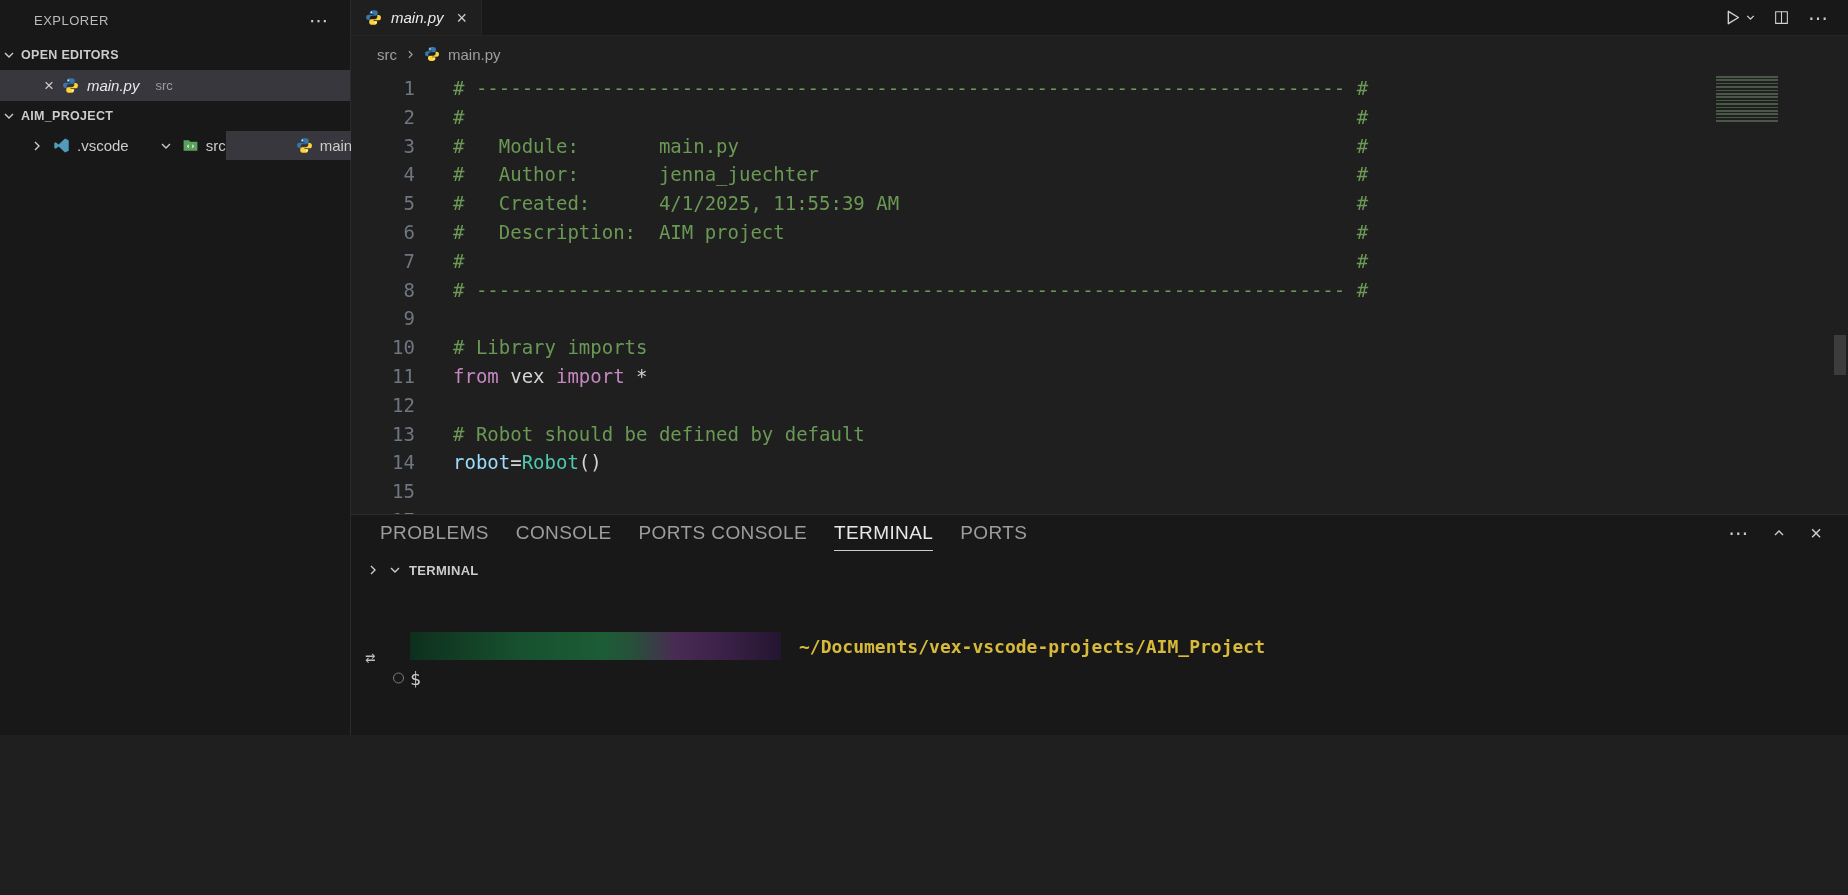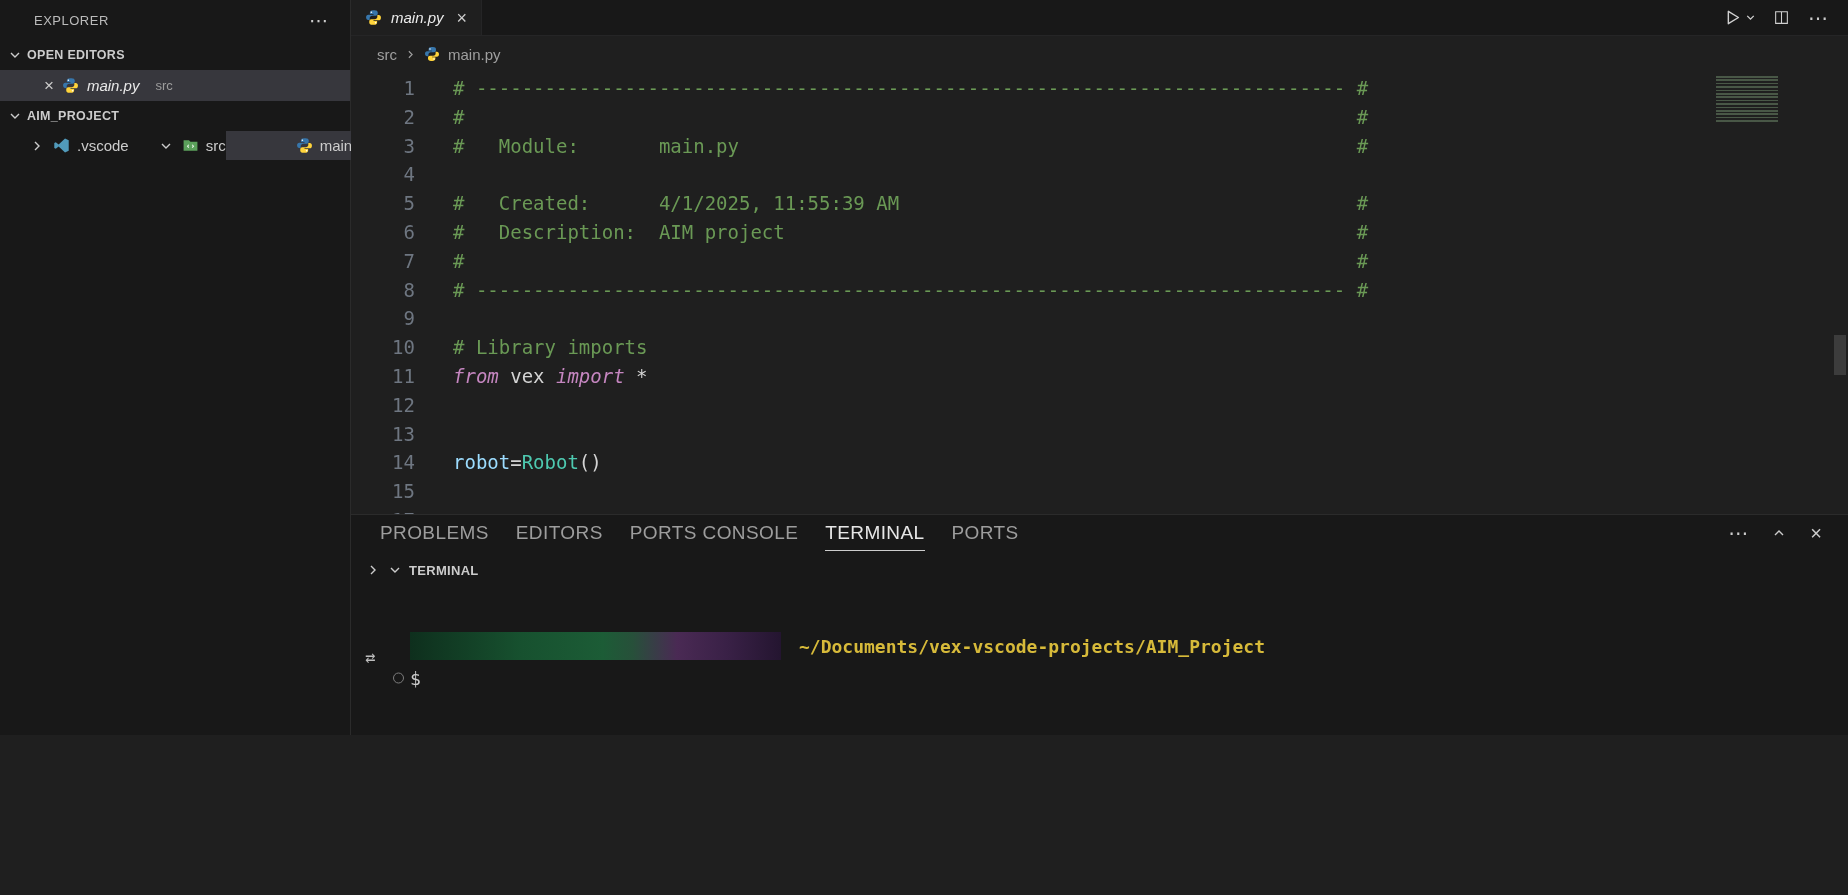--- a/index.html
+++ b/index.html
@@ -14,21 +14,21 @@
 
   
   .sidebar {
     width:351px; min-width:351px; background:#181818;
     border-right:1px solid #2b2b2b; display:flex; flex-direction:column;
     font-size:15px;
   }
   .sidebar-header { height:40px; display:flex; align-items:center; padding:0 16px 0 34px; }
   .sidebar-title { font-size:13px; color:#bbbbbb; letter-spacing:.5px; flex:1; }
   .icon-btn { color:#cccccc; font-size:19px; line-height:1; cursor:pointer; padding:2px 6px; border-radius:4px; }
-  .section-header { display:flex; align-items:center; height:30px; gap:3px; padding-left:6px; font-size:12.5px; font-weight:700; letter-spacing:.3px; color:#cccccc; cursor:pointer; }
+  .section-header { display:flex; align-items:center; height:30px; gap:3px; font-size:12.5px; font-weight:700; letter-spacing:.3px; color:#cccccc; cursor:pointer; }
   .section-header svg { flex:0 0 auto; }
   .open-editor-row { display:flex; align-items:center; height:31px; background:#37373d; gap:8px; padding-left:44px; cursor:pointer; }
   .close-x { font-size:17px; line-height:1; color:#cccccc; cursor:pointer; }
   .oe-name { font-style:italic; color:#e8e8e8; }
   .oe-detail { color:#9d9d9d; font-size:13px; margin-left:8px; }
   .tree { display:flex; flex-direction:row; }
   .tree-row { display:flex; align-items:center; height:29px; gap:7px; cursor:pointer; }
   .tree-row.folder { padding-left:28px; }
   .tree-row.child { padding-left:70px; }
   .tree-row.selected { background:#37373d; }
@@ -55,21 +55,21 @@
     font-family:"DejaVu Sans Mono", monospace; font-size:19px; }
   .code-lines { padding-top:1px; padding-right:141px; }
   .code-line { display:flex; height:28.8px; line-height:28.8px; white-space:pre; }
   .ln { flex:0 0 64px; text-align:right; color:#6e7681; user-select:none; cursor:pointer; }
   .line-content { padding-left:38px; }
   .code-line.active { box-shadow: inset 0 1px 0 rgba(255,255,255,.10), inset 0 -1px 0 rgba(255,255,255,.10); }
   .code-line.active .ln { color:#c6c6c6; }
   .cursor { display:inline-block; width:2px; height:21px; background:#d7d7d7; vertical-align:middle; margin-top:-4px; }
 
   .tok-comment { color:var(--c-comment); }
-  .tok-keyword { color:var(--c-keyword);font-style:italic; }
+  .tok-keyword { color:var(--c-keyword); }
   .tok-string  { color:var(--c-string); }
   .tok-variable{ color:var(--c-variable); }
   .tok-function{ color:var(--c-function); }
   .tok-cls     { color:var(--c-cls); }
   .tok-plain   { color:var(--c-plain); }
   .tok-paren   { color:var(--c-paren); }
 
   .minimap { position:absolute; top:3px; right:48px; width:84px; height:46px; }
   .minimap-lines { width:74%; height:100%;
     background:repeating-linear-gradient(180deg, rgba(130,165,125,.42) 0 1.6px, transparent 1.6px 3.4px); }
@@ -230,46 +230,46 @@
           </svg>
         </span>
         <span class="crumb">main.py</span>
       </div>
 
       <div class="code-area">
         <div class="code-lines">
             <div class="code-line"><span class="ln">1</span><span class="line-content"><span class="tok-comment"># ---------------------------------------------------------------------------- #</span></span></div>
             <div class="code-line"><span class="ln">2</span><span class="line-content"><span class="tok-comment">#                                                                              #</span></span></div>
             <div class="code-line"><span class="ln">3</span><span class="line-content"><span class="tok-comment">#   Module:       main.py                                                      #</span></span></div>
-            <div class="code-line"><span class="ln">4</span></div>
+            <div class="code-line"><span class="ln">4</span><span class="line-content"><span class="tok-comment">#   Author:       jenna_juechter                                               #</span></span></div>
             <div class="code-line"><span class="ln">5</span><span class="line-content"><span class="tok-comment">#   Created:      4/1/2025, 11:55:39 AM                                        #</span></span></div>
             <div class="code-line"><span class="ln">6</span><span class="line-content"><span class="tok-comment">#   Description:  AIM project                                                  #</span></span></div>
             <div class="code-line"><span class="ln">7</span><span class="line-content"><span class="tok-comment">#                                                                              #</span></span></div>
             <div class="code-line"><span class="ln">8</span><span class="line-content"><span class="tok-comment"># ---------------------------------------------------------------------------- #</span></span></div>
             <div class="code-line"><span class="ln">9</span><span class="line-content"></span></div>
             <div class="code-line"><span class="ln">10</span><span class="line-content"><span class="tok-comment"># Library imports</span></span></div>
             <div class="code-line"><span class="ln">11</span><span class="line-content"><span class="tok-keyword">from</span><span class="tok-plain"> vex </span><span class="tok-keyword">import</span><span class="tok-plain"> *</span></span></div>
             <div class="code-line"><span class="ln">12</span><span class="line-content"></span></div>
-            <div class="code-line"><span class="ln">13</span></div>
+            <div class="code-line"><span class="ln">13</span><span class="line-content"><span class="tok-comment"># Robot should be defined by default</span></span></div>
             <div class="code-line"><span class="ln">14</span><span class="line-content"><span class="tok-variable">robot</span><span class="tok-plain">=</span><span class="tok-cls">Robot</span><span class="tok-paren">()</span></span></div>
             <div class="code-line"><span class="ln">15</span><span class="line-content"></span></div>
             <div class="code-line"><span class="ln">17</span><span class="line-content"></span></div>
             <div class="code-line active"><span class="ln">18</span><span class="line-content"><span class="cursor"></span></span></div>
           </div>
         <div class="minimap">
             <div class="minimap-lines"></div>
           </div>
         <div class="scrollbar-thumb"></div>
       </div>
     </div>
 
     <div class="panel">
       <div class="panel-tabs-row">
         <span class="panel-tab">PROBLEMS</span>
-        <span class="panel-tab">EDITORS</span>
+        <span class="panel-tab">CONSOLE</span>
         <span class="panel-tab">PORTS CONSOLE</span>
         <span class="panel-tab active">TERMINAL</span>
         <span class="panel-tab">PORTS</span>
         <span class="panel-actions">
           <span class="icon-btn">⋯</span>
           <span>
             <svg class="cic" width="16" height="16" viewBox="0 0 16 16">
                 <path d="M4 10l4-4 4 4" fill="none" stroke="currentColor" stroke-width="1.4"></path>
               </svg>
           </span>

